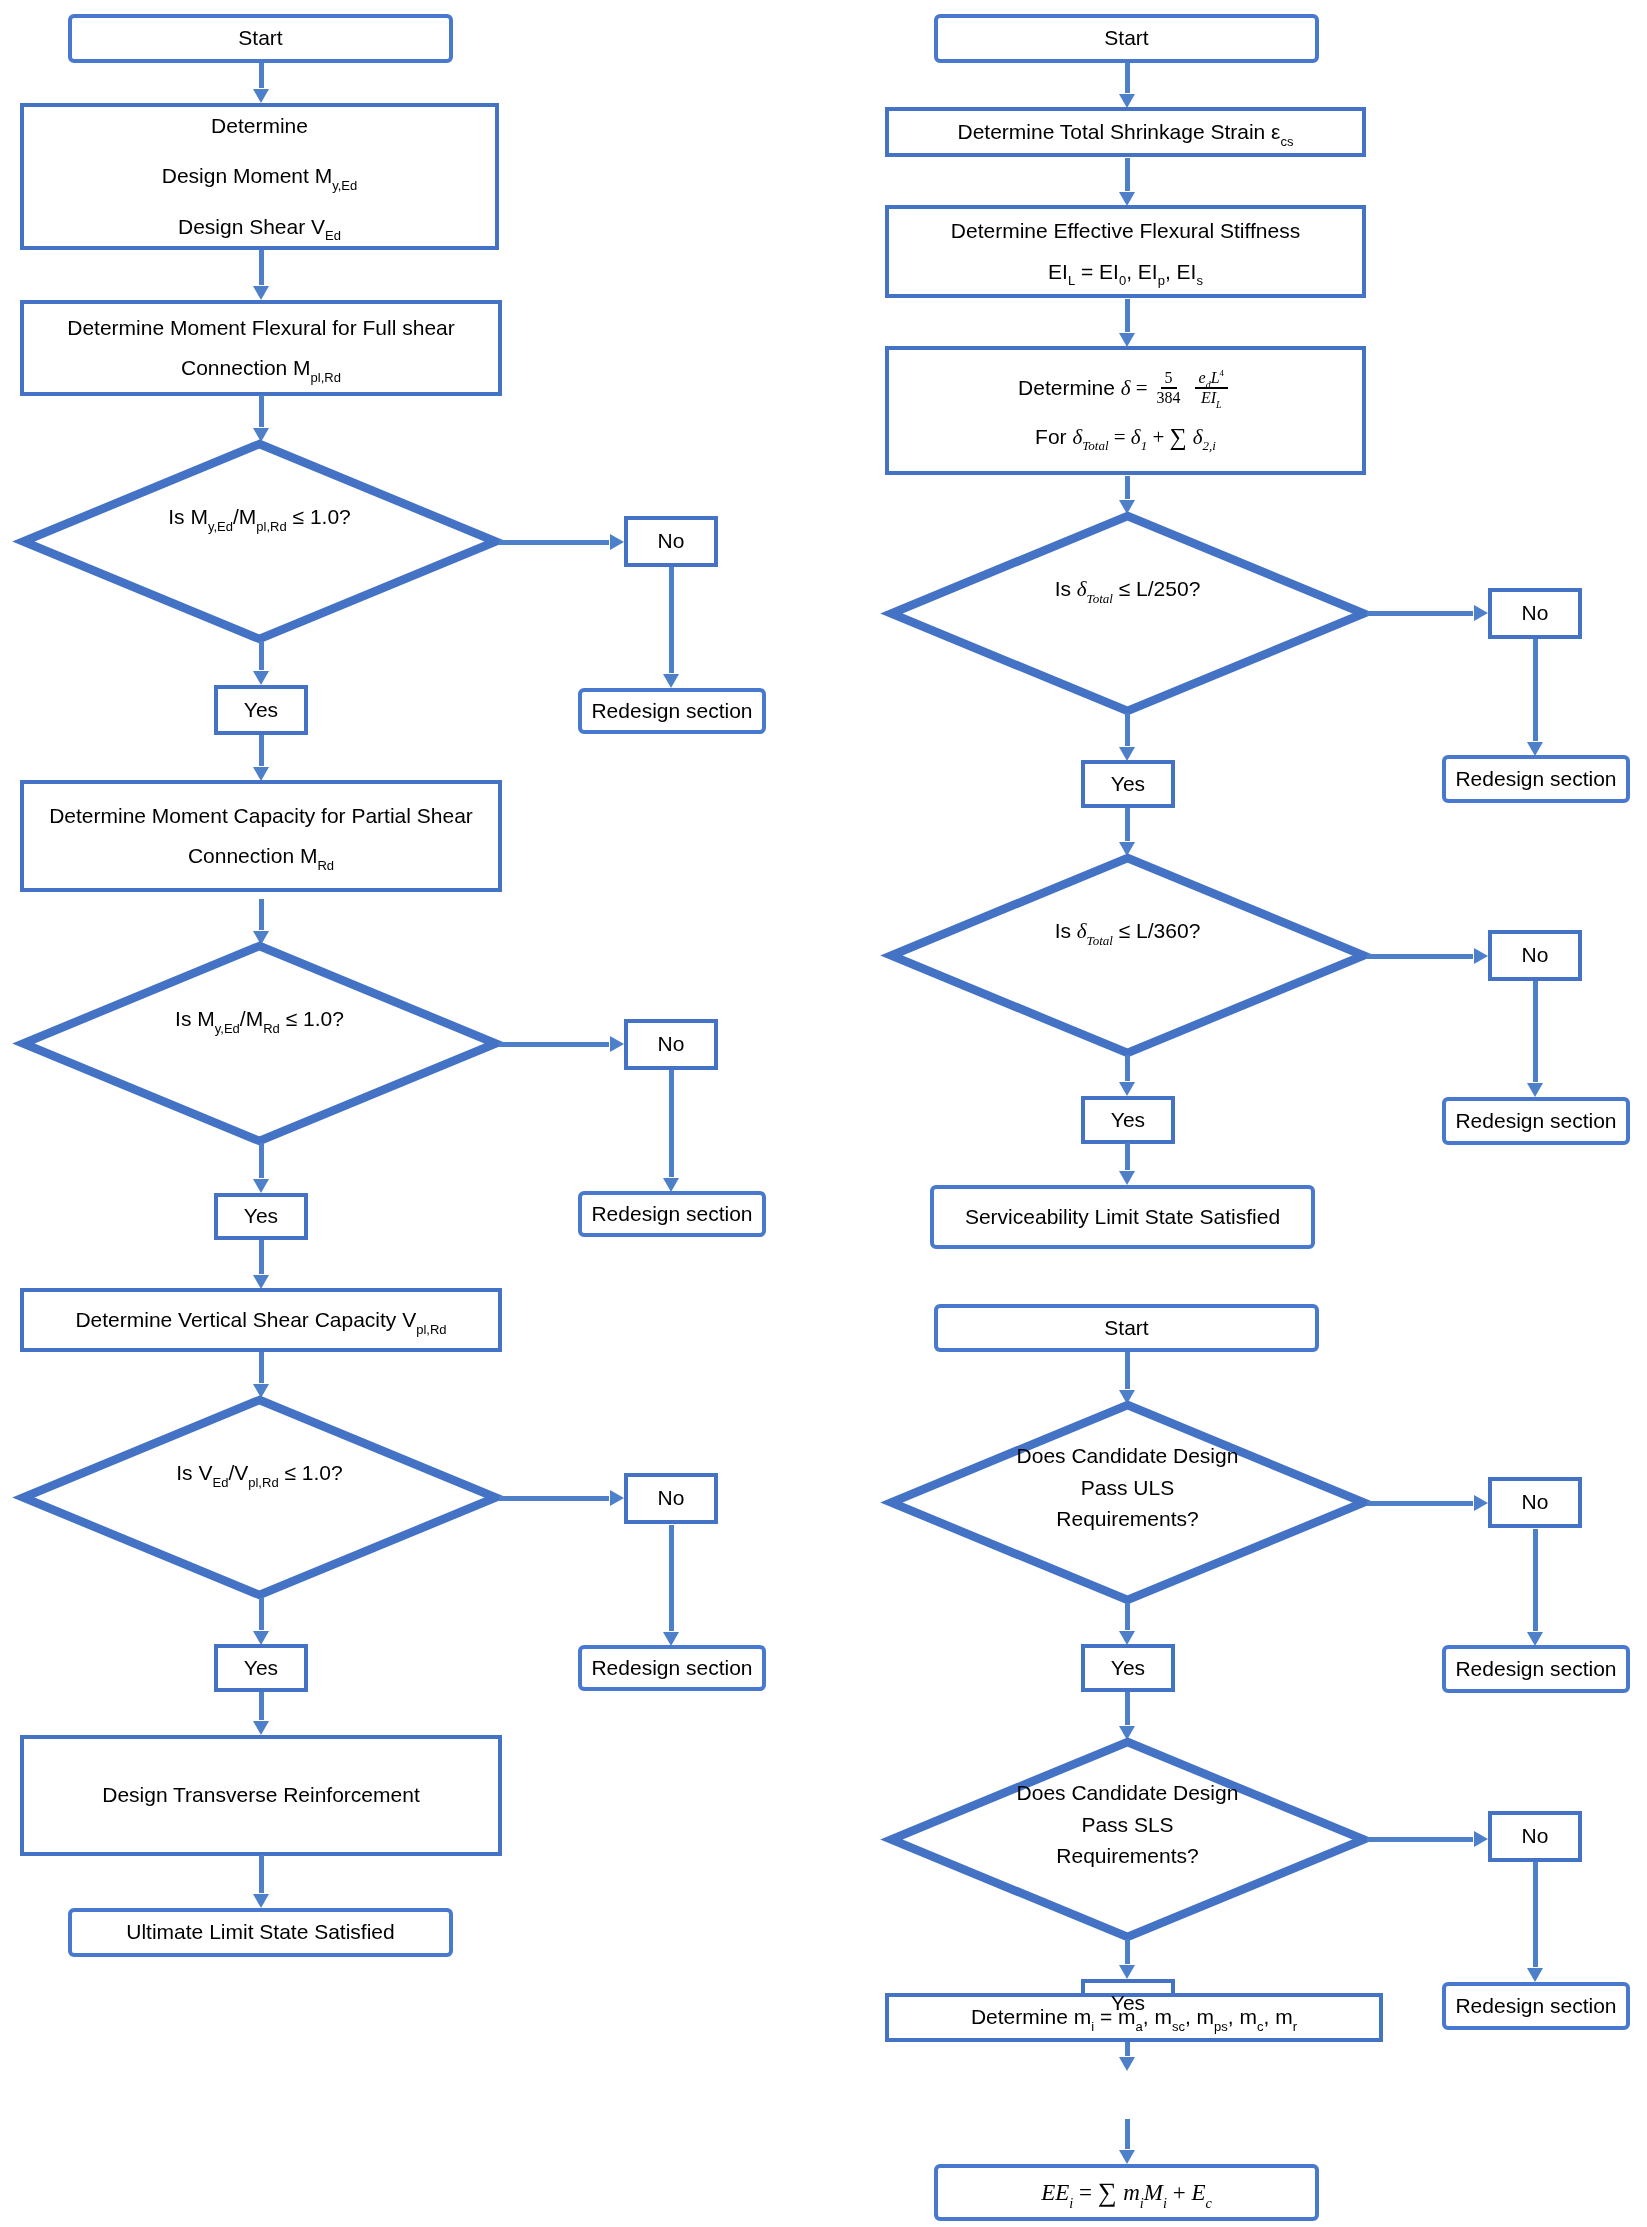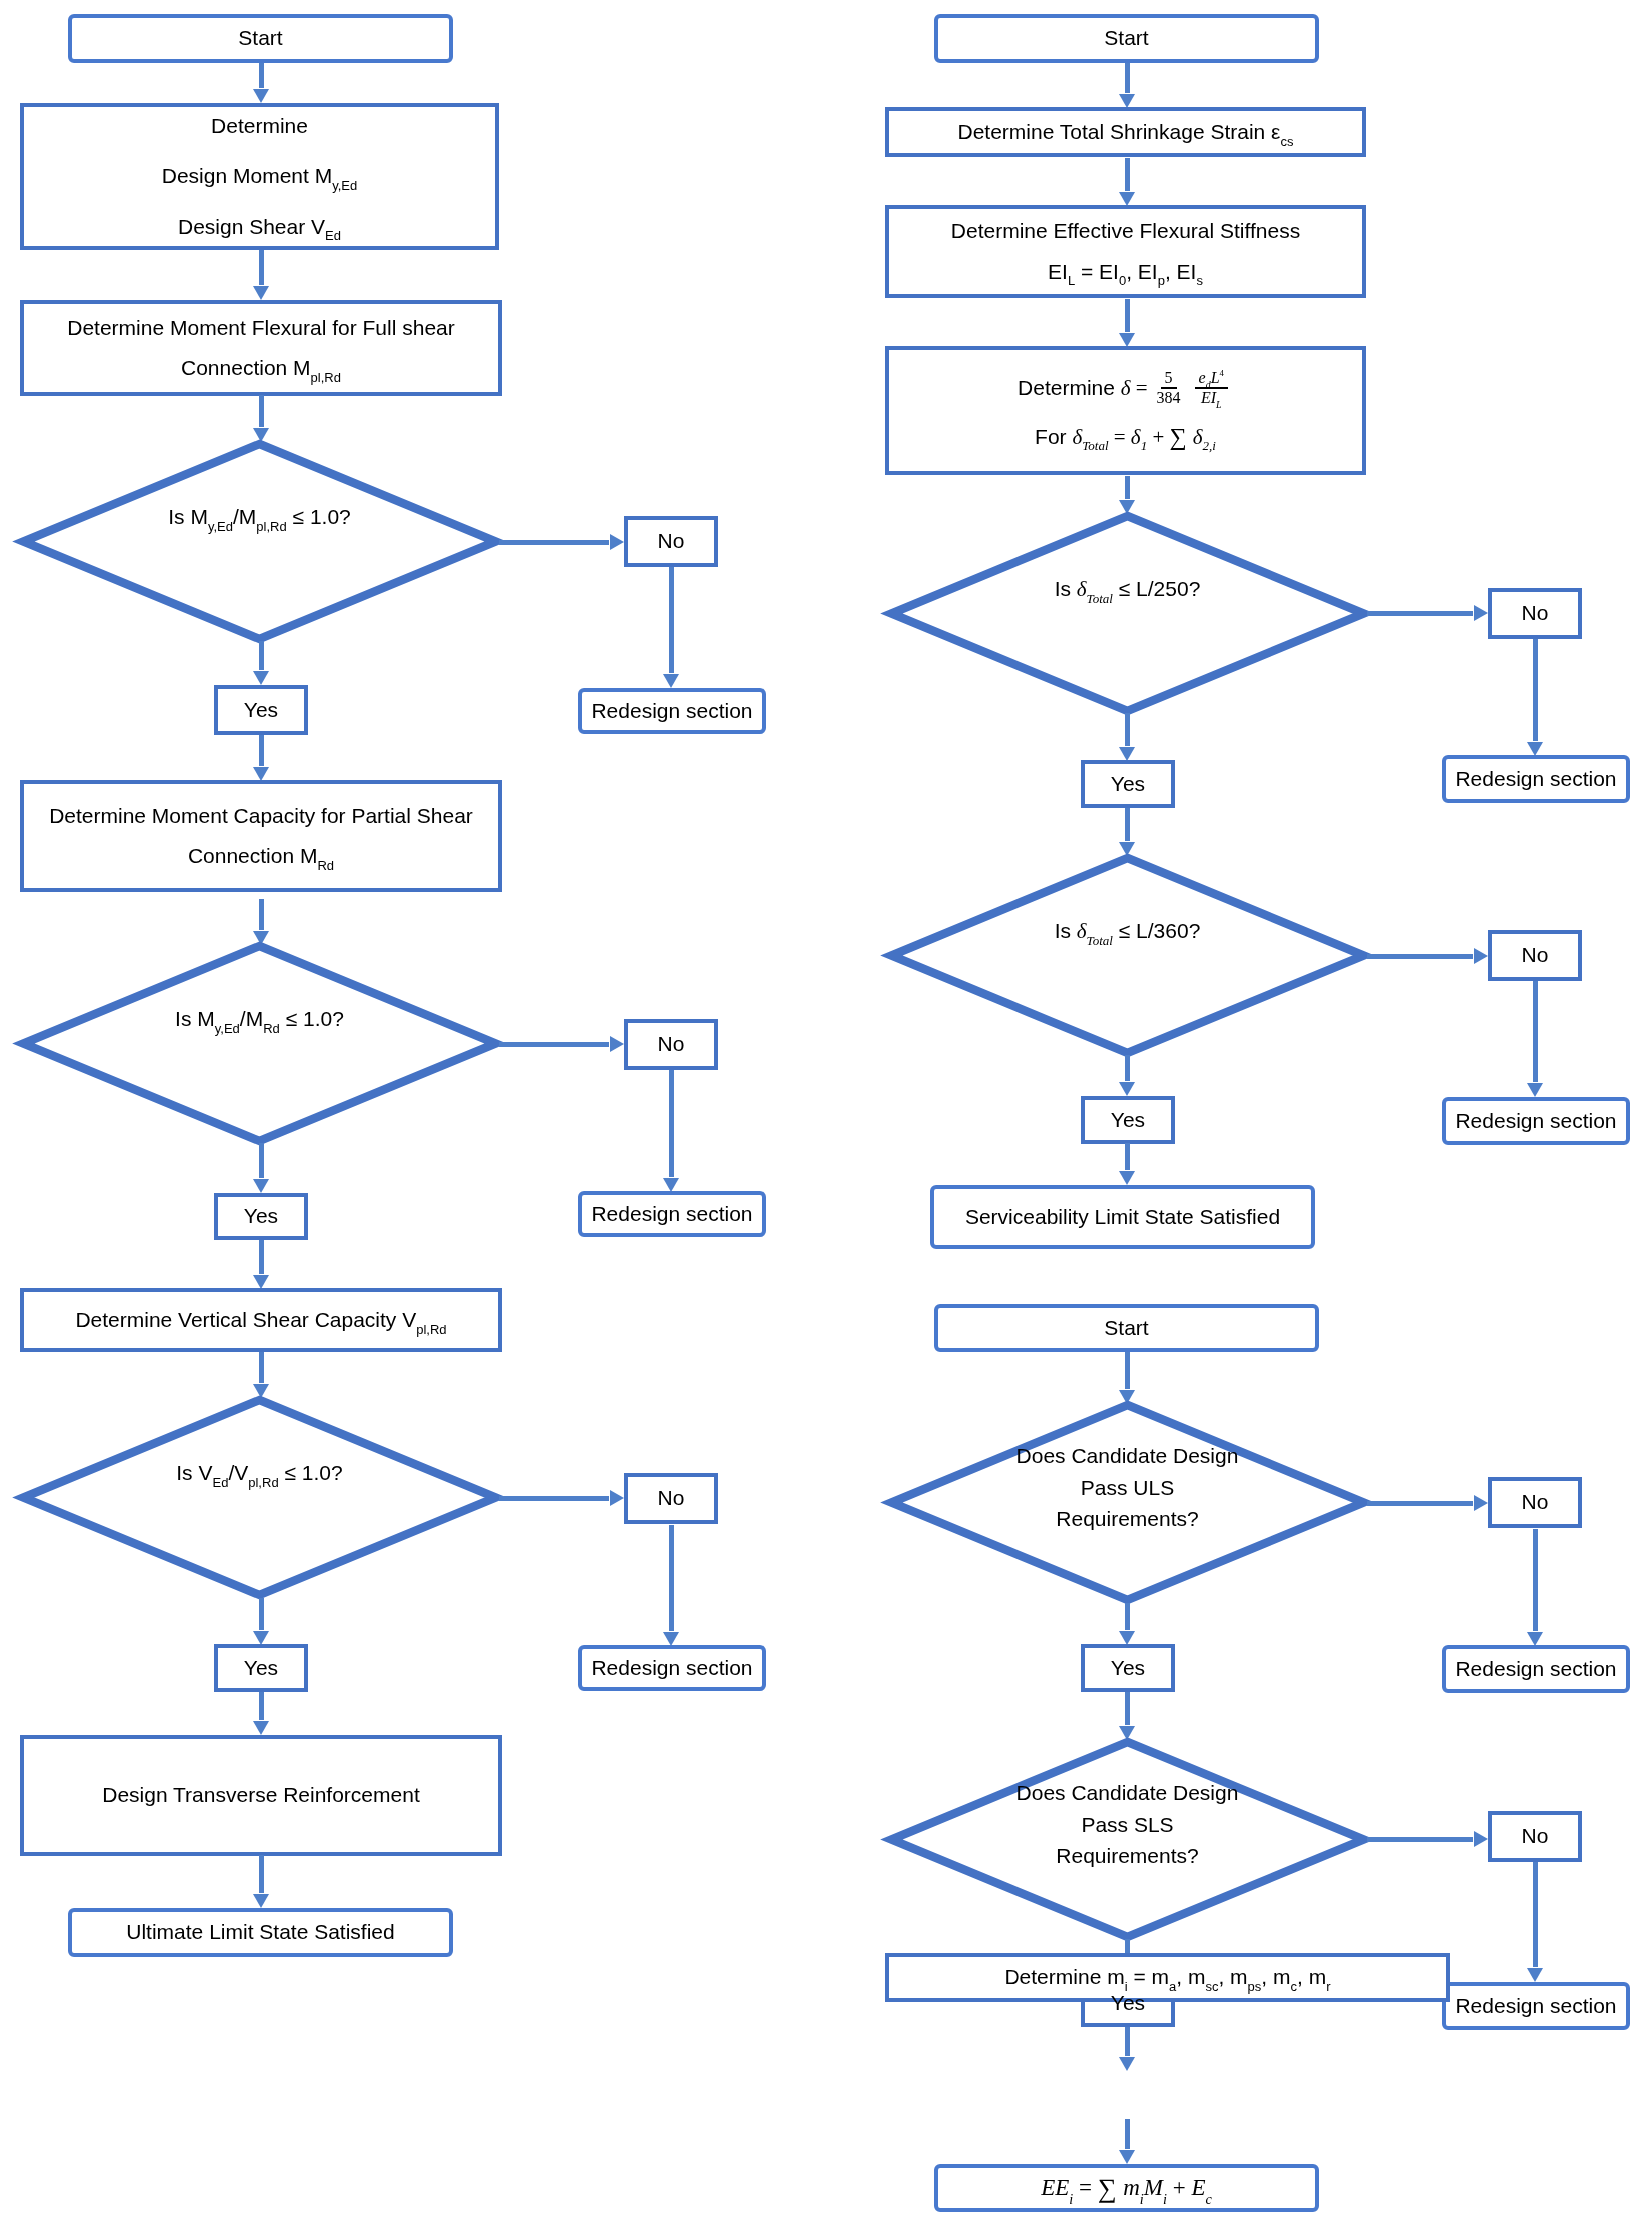--- a/index.html
+++ b/index.html
@@ -287,28 +287,28 @@
     <div class="varrow" style="left:1533px;top:1862px;height:105px"></div>
     <div class="node terminator" style="left:1442px;top:1982px;width:188px;height:48px">
       <div class="pc">Redesign section</div>
     </div>
     <div class="varrow" style="left:1125px;top:1939px;height:25px"></div>
     <div class="node" style="left:1081px;top:1979px;width:94px;height:48px">
       <div class="pc">Yes</div>
     </div>
     <div class="varrow" style="left:1125px;top:2027px;height:29px"></div>
 
-    <div class="node process" style="left:885px;top:1953px;width:565px;height:49px">
+    <div class="node process" style="left:885px;top:1993px;width:498px;height:49px">
       <div class="pc">
           <div class="tline"><span>Determine m</span><span class="k-sub">i</span><span>&nbsp;=&nbsp;m</span><span class="k-sub">a</span><span>,&nbsp;m</span><span class="k-sub">sc</span><span>,&nbsp;m</span><span class="k-sub">ps</span><span>,&nbsp;m</span><span class="k-sub">c</span><span>,&nbsp;m</span><span class="k-sub">r</span></div>
         </div>
     </div>
     <div class="varrow" style="left:1125px;top:2119px;height:30px"></div>
 
-    <div class="node terminator" style="left:934px;top:2164px;width:385px;height:48px;font-size:23px">
+    <div class="node terminator" style="left:934px;top:2164px;width:385px;height:57px;font-size:23px">
       <div class="pc">
           <div class="tline"><span class="k-i">EE</span><span class="k-isub">i</span><span class="k-m">&nbsp;=&nbsp;</span><span class="k-sum">∑&nbsp;</span><span class="k-i">m</span><span class="k-isub">i</span><span class="k-i">M</span><span class="k-isub">i</span><span class="k-m">&nbsp;+&nbsp;</span><span class="k-i">E</span><span class="k-isub">c</span></div>
         </div>
     </div>
   </div>
 
 </div>
 
 
 </body></html>

